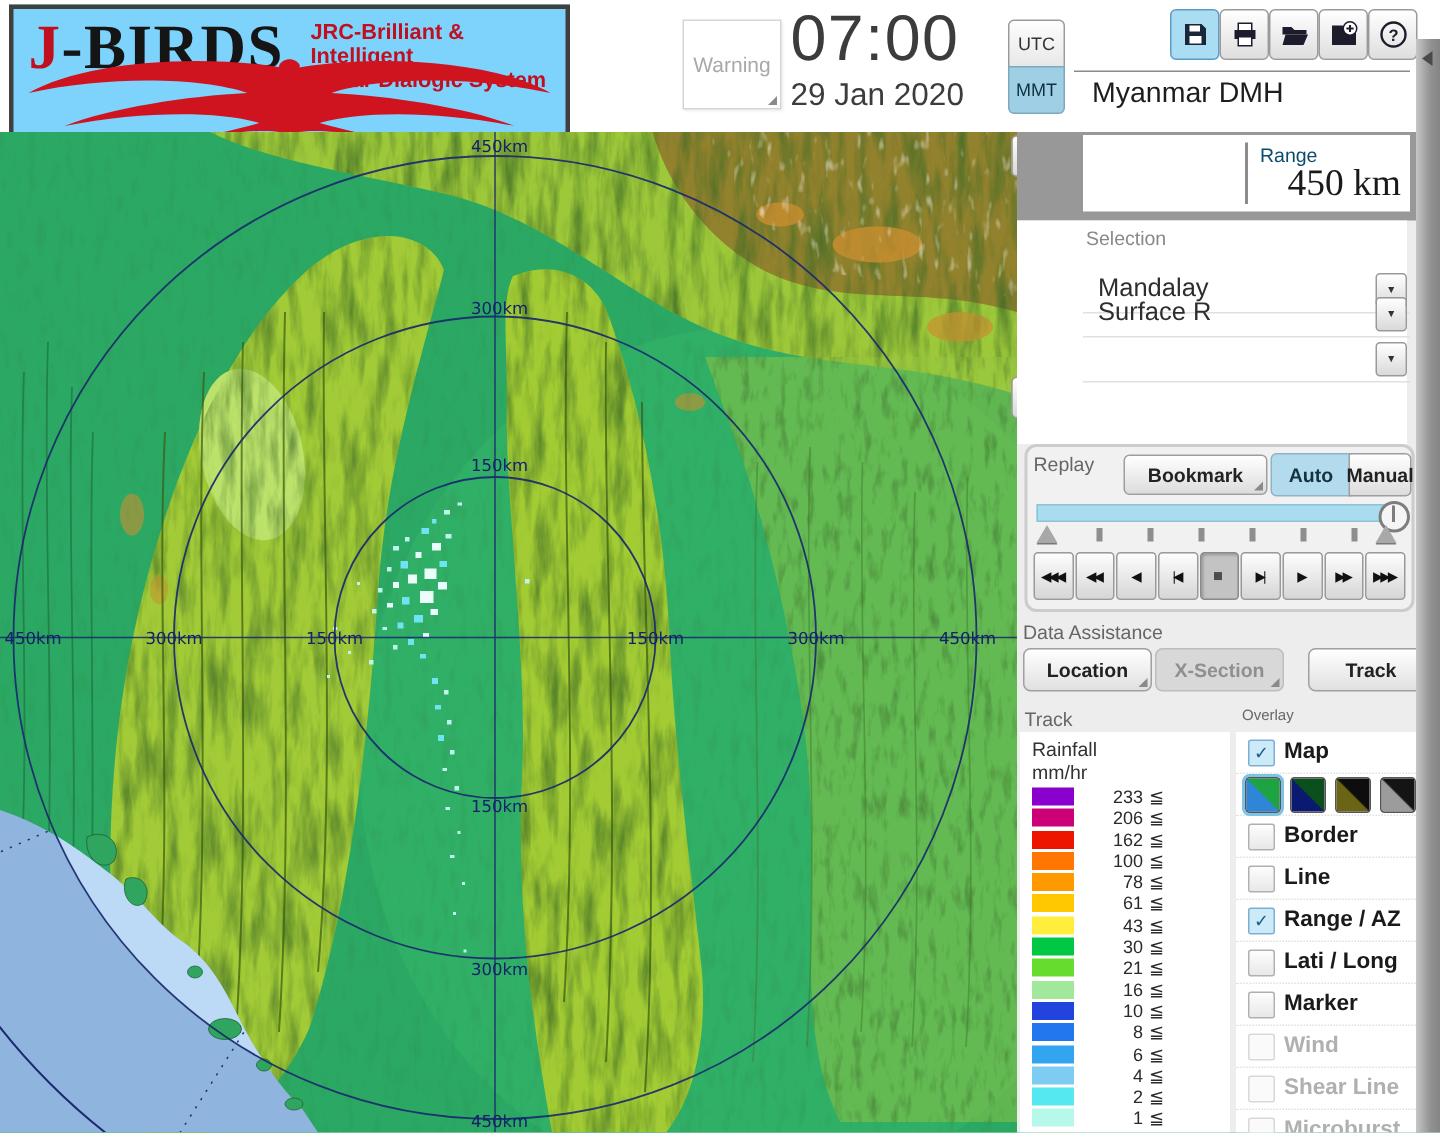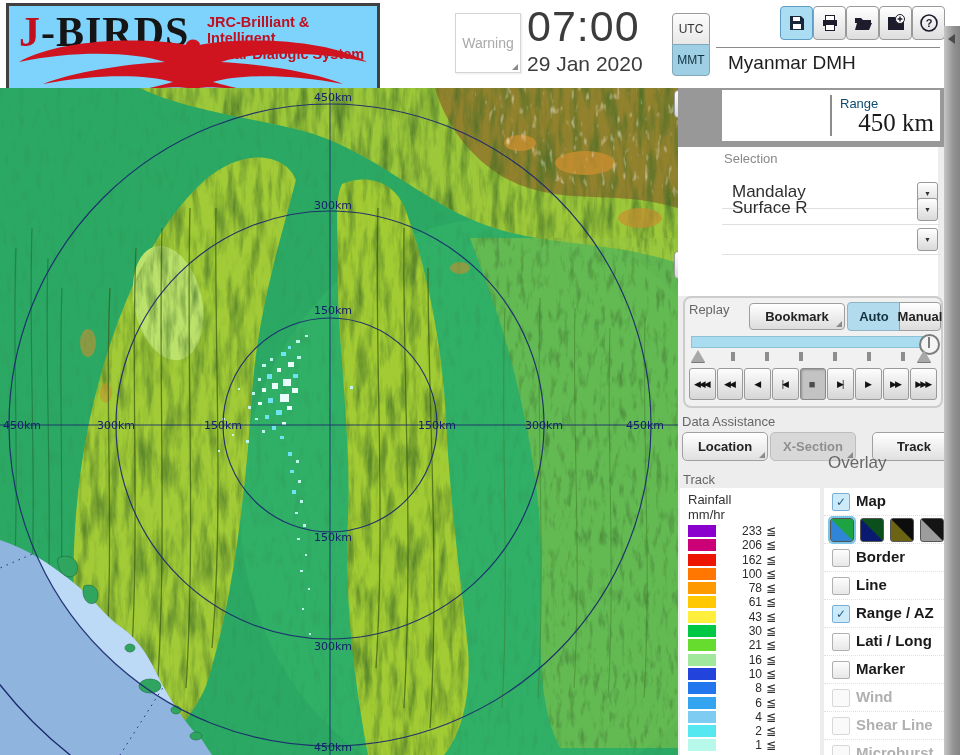--- a/index.html
+++ b/index.html
@@ -104,21 +104,21 @@
 
   #da-label{left:4px;top:326px;font-size:13px;color:#666;}
   .da-btn{top:344px;height:27px;border:1px solid #a0a0a0;border-radius:5px;
       background:linear-gradient(#fff,#e0e0e0);font-size:13px;font-weight:bold;color:#222;
       display:flex;align-items:center;justify-content:center;}
   #da-location{left:4px;width:84px;}
   #da-xsection{left:92px;width:84px;background:#d8d8d8;color:#8f8f8f;border-color:#bdbdbd;}
   #da-track{left:194px;width:82px;}
 
   #legend-label{left:5px;top:384px;font-size:13px;color:#666;}
-  #overlay-label{left:150px;top:365px;font-size:17px;color:#666;}
+  #overlay-label{left:150px;top:384px;font-size:10px;color:#666;}
   #legend-card{left:2px;top:400px;width:140px;height:267px;background:#fff;}
   #legend-title1{left:8px;top:4px;font-size:13px;color:#333;}
   #legend-title2{left:8px;top:19px;font-size:13px;color:#333;}
   #legend-rows{left:0;top:36px;width:140px;}
   .lg-row{position:relative;height:14.3px;}
   .lg-swatch{position:absolute;left:8px;top:1px;width:28px;height:12px;}
   .lg-val{position:absolute;left:40px;top:0px;width:42px;text-align:right;font-size:12px;color:#2a2a2a;}
   .lg-le{position:absolute;left:86px;top:0px;font-size:12px;color:#2a2a2a;}
 
   #overlay-card{left:146px;top:400px;width:120px;height:267px;background:#fff;}

